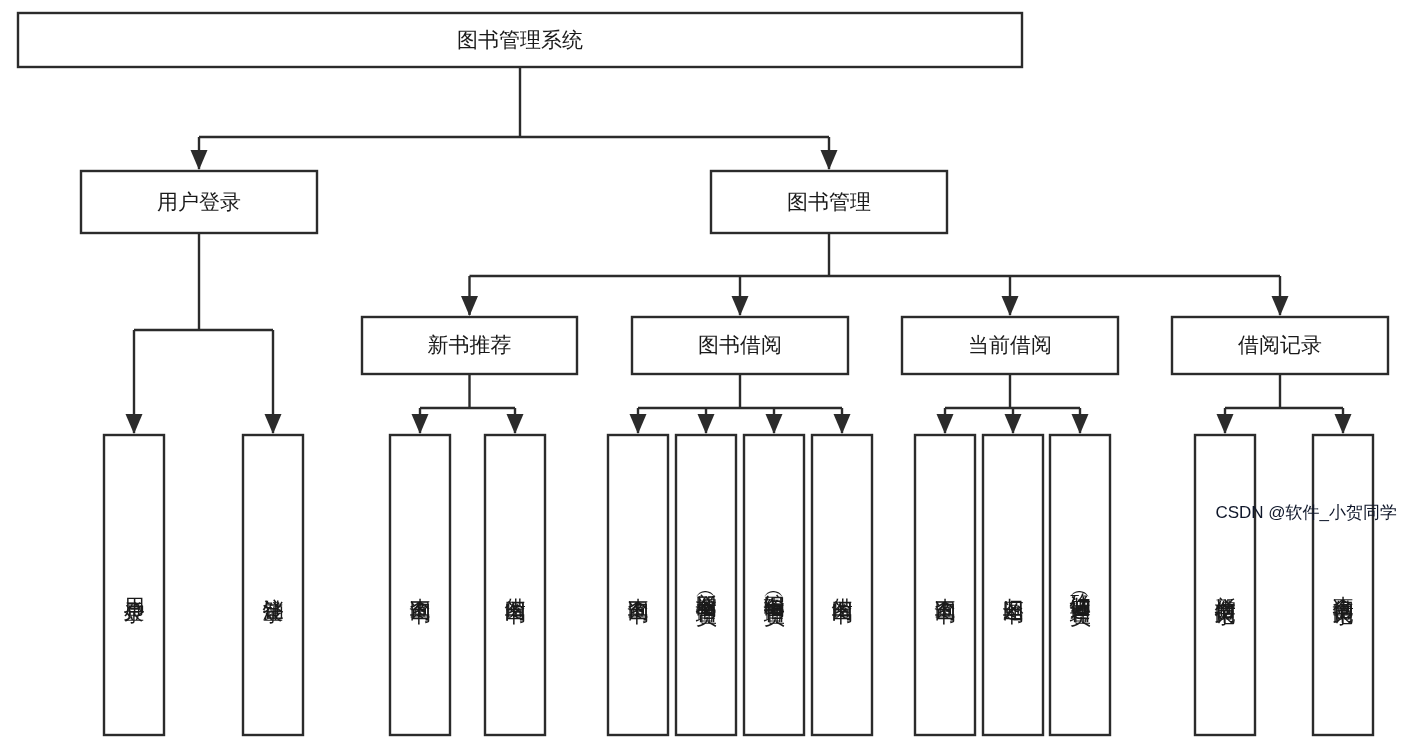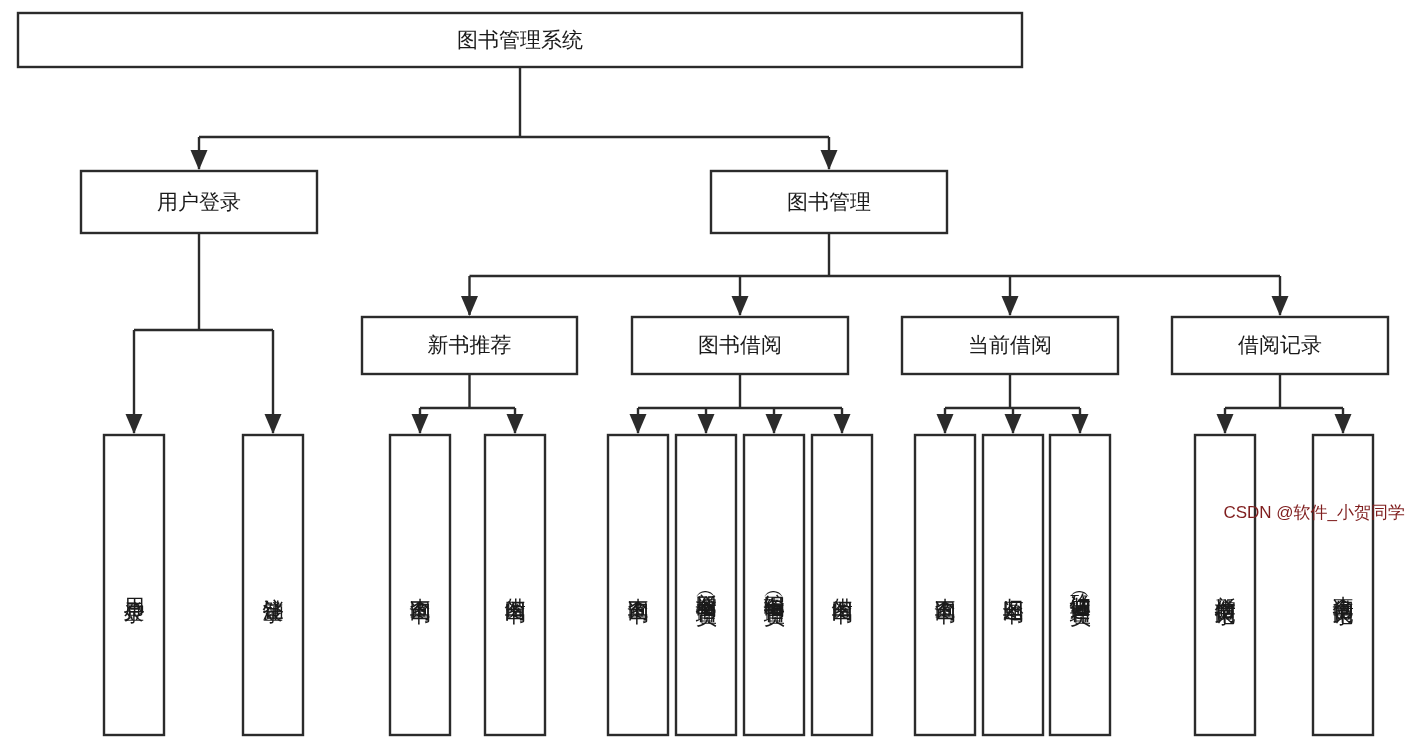--- a/index.html
+++ b/index.html
@@ -61,25 +61,25 @@
     display: flex;
     align-items: center;
     justify-content: center;
     text-align: center;
     white-space: nowrap;
     pointer-events: none;
     user-select: none;
   }
   .watermark {
     position: absolute;
-    right: 0;
+    right: 8px;
     bottom: 4px;
     font-family: "Liberation Sans", "DejaVu Sans", sans-serif;
     font-size: 17px;
-    color: #7f1d1d;
+    color: #0f172a;
     white-space: nowrap;
     user-select: none;
     margin-top: 8px;
   }
 </style>
 </head>
 <body>
 
 <div id="diagram-root">
 

